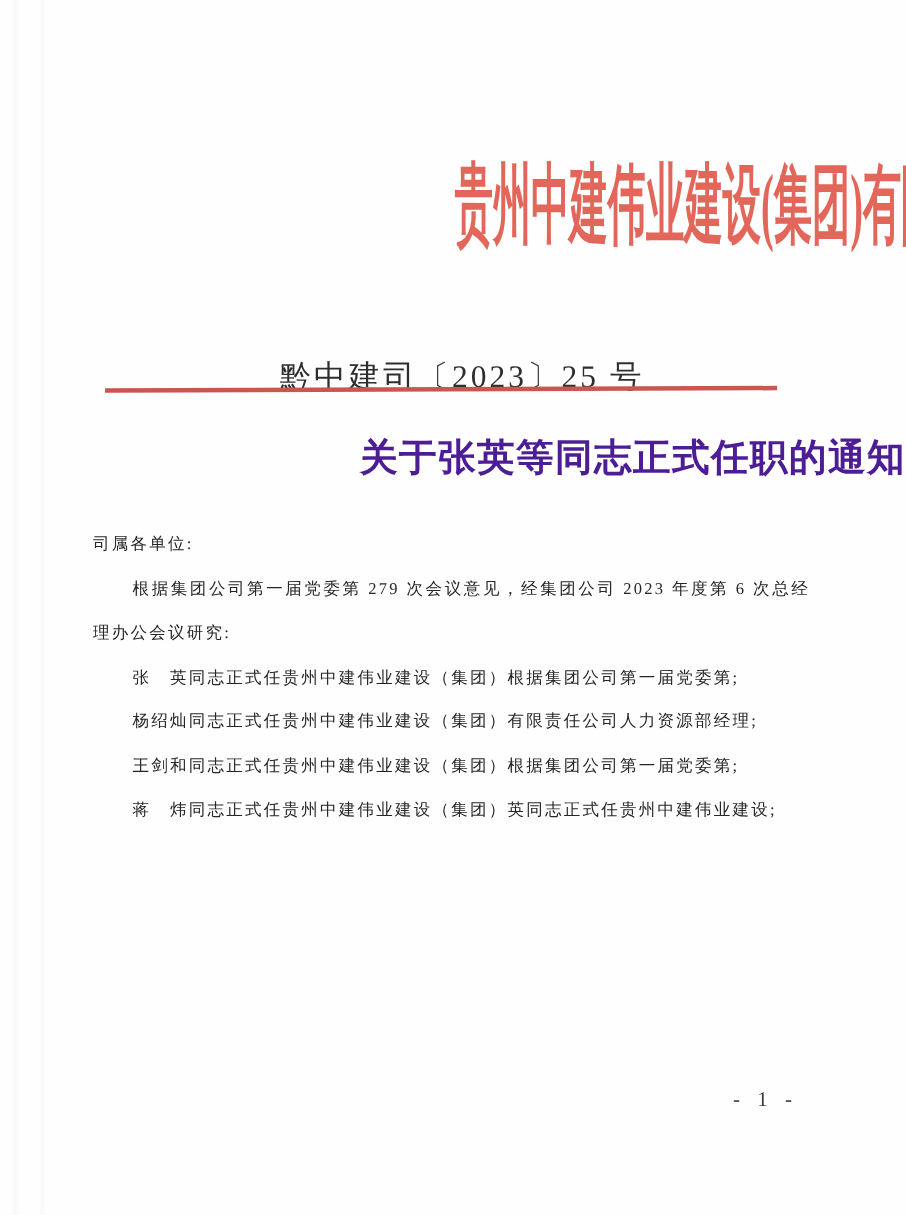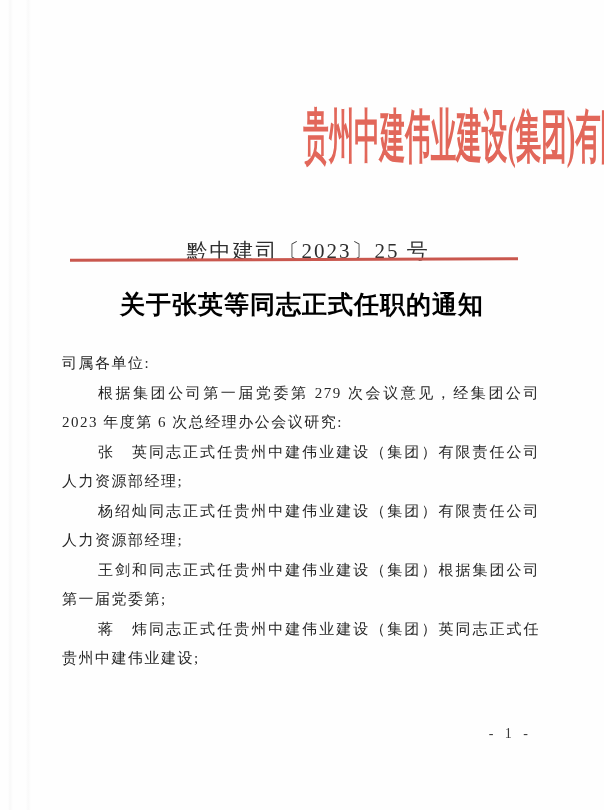--- a/index.html
+++ b/index.html
@@ -41,28 +41,28 @@
     margin-top: 16px;
   }
   .red-rule {
     position: absolute; top: 258px; left: 70px;
     width: 448px; height: 3px;
     background: #c9574e;
     transform: rotate(-0.2deg);
   }
   .doc-title {
     position: absolute; top: 288px; left: 0; right: 0;
-    text-align: center;
-    font-size: 25px; font-weight: bold; color: #000000;
+    text-align: right;
+    font-size: 25px; font-weight: bold; color: #4c1d95;
     letter-spacing: 1px;
   }
   .body-text {
     position: absolute; top: 349px; left: 62px;
     width: 478px;
-    font-size: 15px; color: #262626;
+    font-size: 11px; color: #262626;
     line-height: 29.5px;
     letter-spacing: 1.5px;
     text-align: justify;
   }
   .body-text p { text-indent: 2.4em; }
   .body-text p.salutation { text-indent: 0; }
   .page-number {
     position: absolute; top: 726px; right: 72px;
     font-size: 14px; color: #3a3a3a;
     letter-spacing: 4px;
@@ -80,20 +80,20 @@
 
   <div class="doc-number">黔中建司〔2023〕25 号</div>
 
   <div class="red-rule"></div>
 
   <div class="doc-title">关于张英等同志正式任职的通知</div>
 
   <div class="body-text">
     <p class="salutation">司属各单位:</p>
     <p>根据集团公司第一届党委第 279 次会议意见，经集团公司 2023 年度第 6 次总经理办公会议研究:</p>
-    <p>张　英同志正式任贵州中建伟业建设（集团）有限责任公司人力资源部经理;</p>
+    <p>张　英同志正式任贵州中建伟业建设（集团）根据集团公司第一届党委第;</p>
     <p>杨绍灿同志正式任贵州中建伟业建设（集团）有限责任公司人力资源部经理;</p>
     <p>王剑和同志正式任贵州中建伟业建设（集团）根据集团公司第一届党委第;</p>
     <p>蒋　炜同志正式任贵州中建伟业建设（集团）英同志正式任贵州中建伟业建设;</p>
   </div>
 
   <div class="page-number">- 1 -</div>
 </div>
 
 </body></html>

